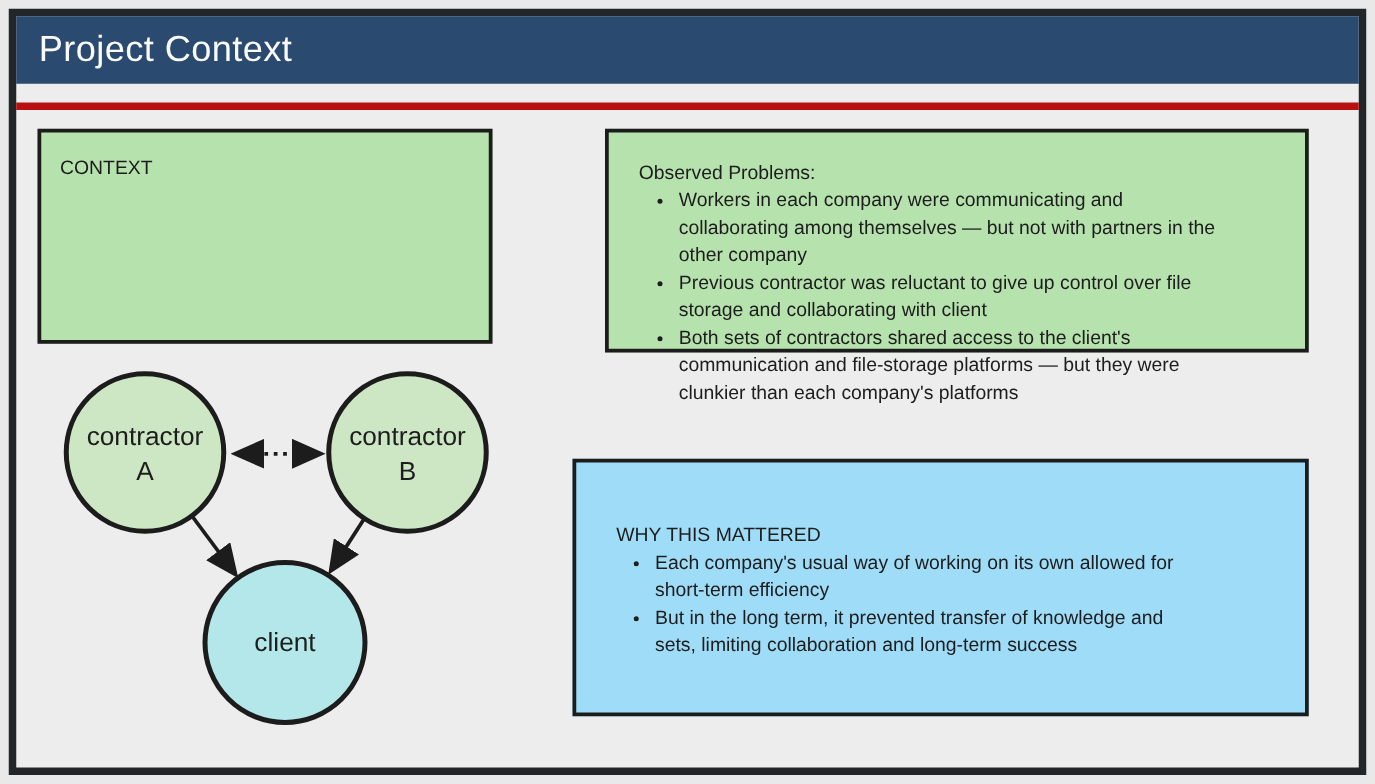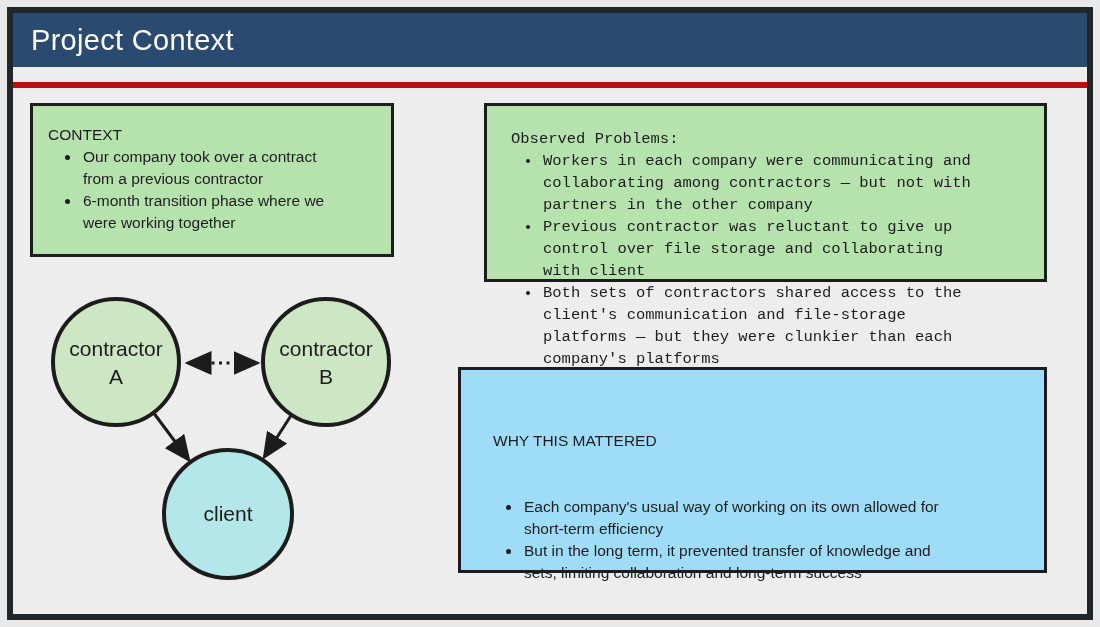--- a/index.html
+++ b/index.html
@@ -43,42 +43,41 @@
     position: absolute;
     box-sizing: border-box;
     border: 3px solid #1c1c1c;
     font-size: 15.5px;
     line-height: 22px;
   }
   .panel-green { background: var(--panel-green, #b6e2ae); }
   .panel-blue  { background: var(--panel-blue, #9fdcf8); }
   #context-panel {
     left: 30px; top: 103px;
-    width: 364px; height: 154px;
+    width: 364px; height: 172px;
     padding: 18px 10px 4px 15px;
   }
   #problems-panel {
     left: 484px; top: 103px;
     width: 563px; height: 179px;
     padding: 22px 10px 0 24px;
-    font-family: Liberation Mono, monospace;
   }
   #why-panel {
     left: 458px; top: 367px;
     width: 589px; height: 206px;
-    padding: 60px 10px 0 32px;
+    padding: 48px 10px 0 32px;
   }
   .panel-heading { margin: 0; }
   .panel ul {
     margin: 0;
     list-style: disc;
   }
   #context-panel ul  { padding-left: 33px; max-width: 255px; }
   #problems-panel ul { padding-left: 30px; max-width: 432px; }
-  #why-panel ul      { padding-left: 29px; max-width: 432px; margin-top: 44px; }
+  #why-panel ul      { padding-left: 29px; max-width: 432px; }
   .panel li { margin: 0; padding-left: 2px; }
 
   .diagram {
     position: absolute;
     left: 40px; top: 288px;
     width: 365px; height: 300px;
   }
   .node-circle { stroke: #1c1c1c; stroke-width: 4; }
   .node-green-fill { fill: var(--node-green, #cde7c4); }
   .node-cyan-fill  { fill: var(--node-cyan, #b3e7e9); }
@@ -96,30 +95,26 @@
 
 <div class="frame"></div>
 
 <div class="header-bar">
   <div class="page-title">Project Context</div>
 </div>
 <div class="accent-divider"></div>
 
 <div id="context-panel" class="panel panel-green">
   <p class="panel-heading">CONTEXT</p>
-  <ul>
-    <li>Our company took over a contract from a previous contractor</li>
-    <li>6-month transition phase where we were working together</li>
-  </ul>
 </div>
 
 <div id="problems-panel" class="panel panel-green">
   <p class="panel-heading">Observed Problems:</p>
   <ul>
-    <li>Workers in each company were communicating and collaborating among contractors — but not with partners in the other company</li>
+    <li>Workers in each company were communicating and collaborating among themselves — but not with partners in the other company</li>
     <li>Previous contractor was reluctant to give up control over file storage and collaborating with client</li>
     <li>Both sets of contractors shared access to the client's communication and file-storage platforms — but they were clunkier than each company's platforms</li>
   </ul>
 </div>
 
 <div id="why-panel" class="panel panel-blue">
   <p class="panel-heading">WHY THIS MATTERED</p>
   <ul>
     <li>Each company's usual way of working on its own allowed for short-term efficiency</li>
     <li>But in the long term, it prevented transfer of knowledge and sets, limiting collaboration and long-term success</li>

